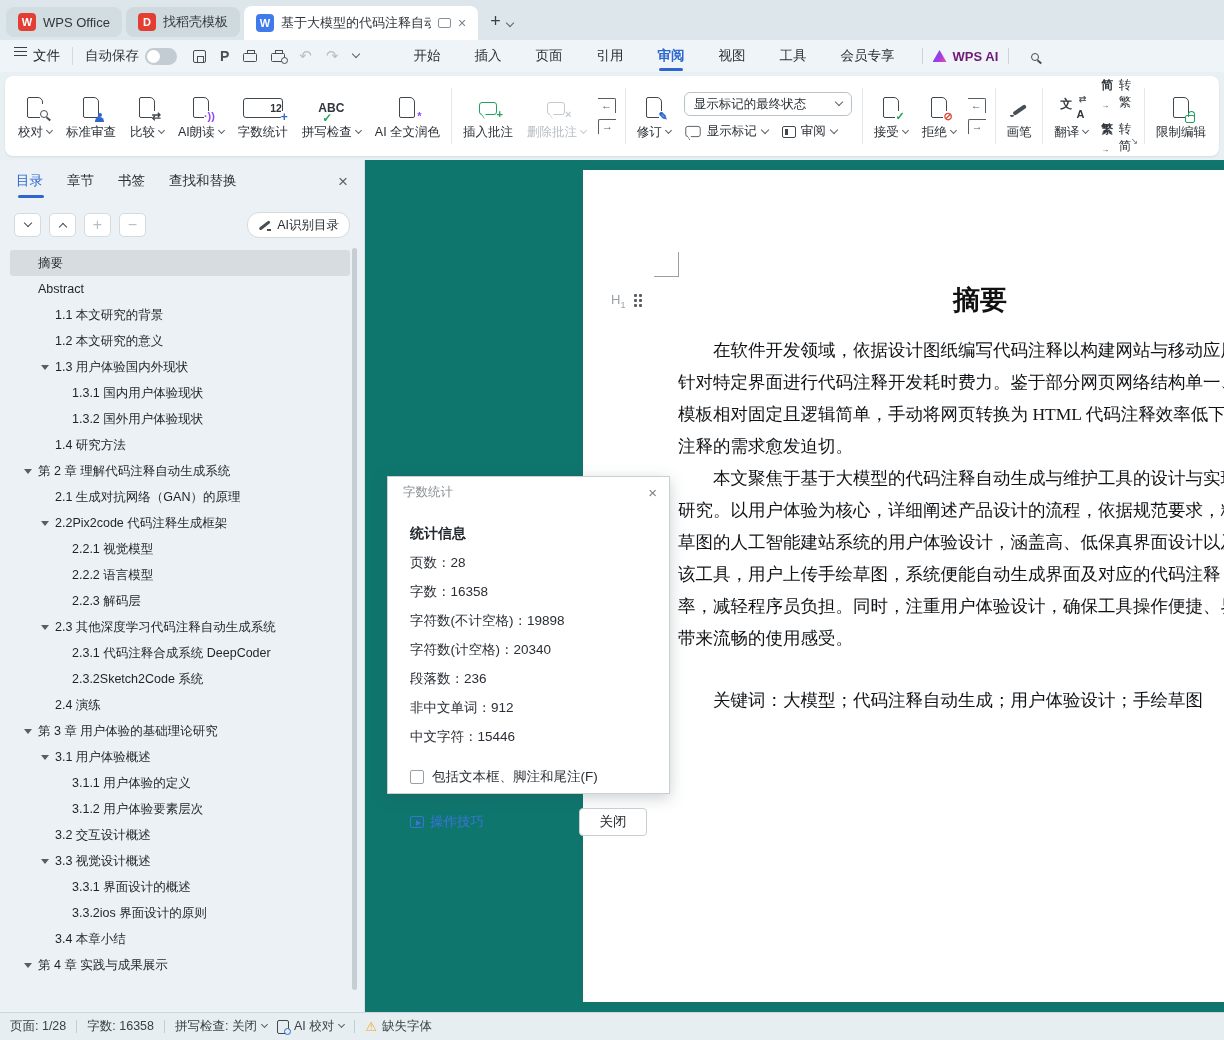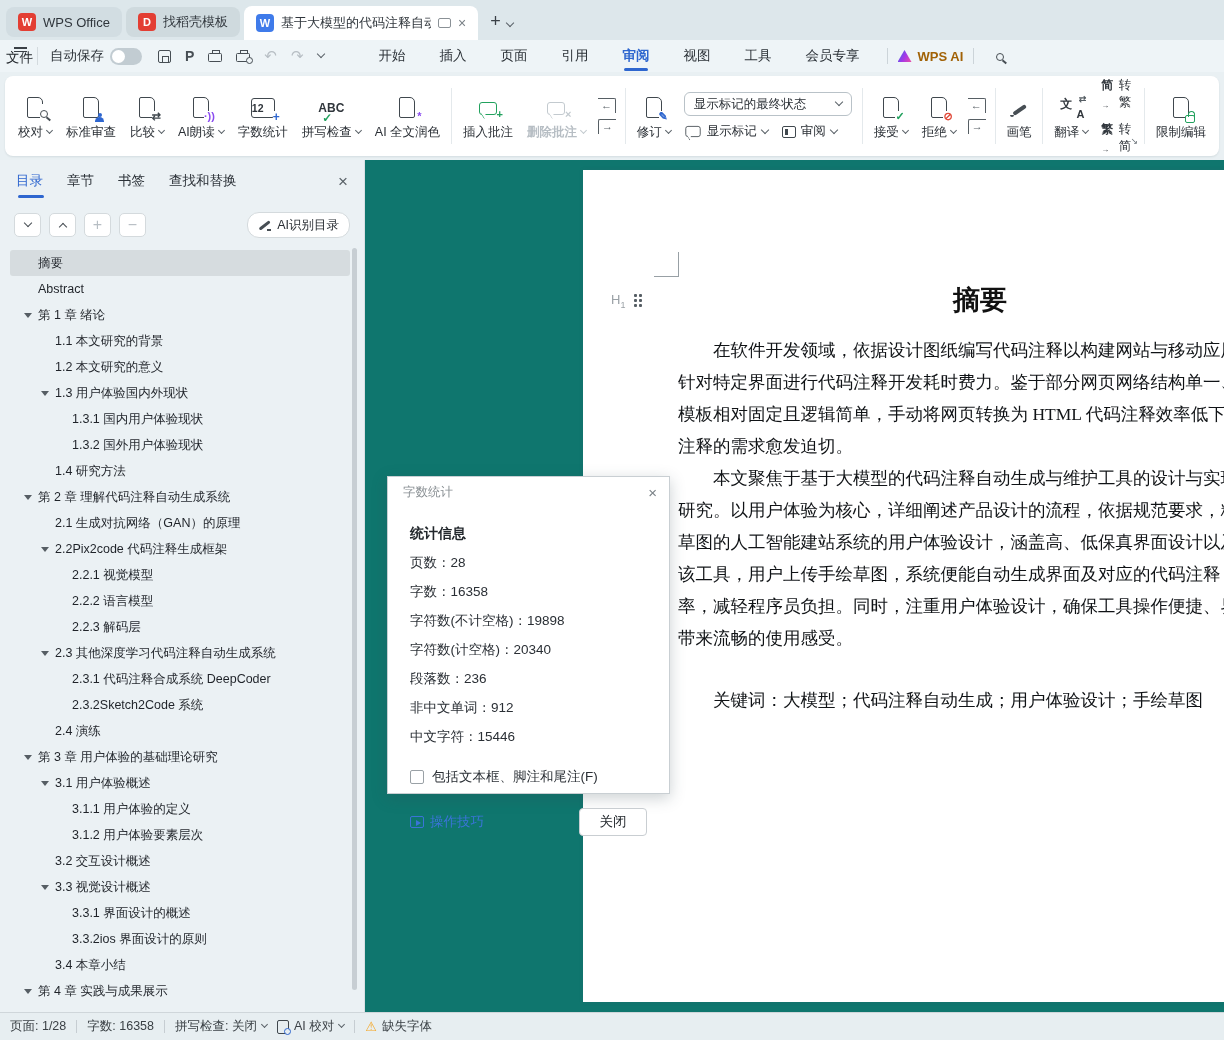--- a/index.html
+++ b/index.html
@@ -19,68 +19,68 @@
   .winico { width:13px; height:10px; border:1.3px solid #8a9196; border-radius:2px; display:inline-block; }
   .xico { color:#7a8186; font-size:14px; line-height:1; }
   .plus { font-size:18px; color:#3a4046; margin:0 6px 8px 8px; }
   .cv { width:6px; height:6px; border-right:1.5px solid #5a6268; border-bottom:1.5px solid #5a6268; transform:rotate(45deg); display:inline-block; position:relative; top:-2px; }
   .tabbar .cv { margin-bottom:12px; }
 
   
   .menubar { position:absolute; left:0; top:40px; width:1224px; height:32px; background:#eef4f7; display:flex; align-items:center; font-size:13.5px; }
   .hamb { width:13px; height:9px; border-top:1.6px solid #3a4046; border-bottom:1.6px solid #3a4046; position:relative; margin:0 6px 0 14px; }
   .hamb::after { content:""; position:absolute; left:0; top:2.6px; width:13px; height:1.6px; background:#3a4046; }
-  .mfile { display:flex; align-items:flex-end; padding-right:4px; border-right:1px solid #d3dade; height:18px;flex-direction:column; }
+  .mfile { display:flex; align-items:flex-start; padding-right:12px; border-right:1px solid #d3dade; height:18px; }
   .autosave { display:flex; align-items:center; gap:6px; margin-left:12px; color:#30363c; }
   .toggle { width:32px; height:17px; border-radius:9px; background:#c2ccd2; position:relative; }
   .toggle::after { content:""; position:absolute; left:2px; top:2px; width:13px; height:13px; border-radius:50%; background:#fff; }
   .qicons { display:flex; align-items:center; gap:14px; margin-left:16px; color:#444a50; }
   .q-save { width:13px; height:13px; border:1.5px solid #474e54; border-radius:2px; position:relative; }
   .q-save::after { content:""; position:absolute; left:2.5px; bottom:0; width:5px; height:5px; border:1.3px solid #474e54; border-bottom:none; }
   .q-pdf { font-size:14px; font-weight:600; color:#474e54; }
   .q-print { width:14px; height:9px; border:1.5px solid #474e54; border-radius:1.5px; position:relative; margin-top:3px; }
   .q-print::before { content:""; position:absolute; left:2.5px; top:-4px; width:6px; height:3px; border:1.3px solid #474e54; border-bottom:none; }
   .q-prev { position:relative; }
   .q-prev::after { content:""; position:absolute; right:-4px; bottom:-3px; width:5px; height:5px; border:1.4px solid #474e54; border-radius:50%; background:#eef4f7; }
   .q-undo, .q-redo { font-size:15px; color:#b7bec4; }
   .menu-tabs { display:flex; align-items:center; gap:0; margin-left:38px; height:32px; }
   .mtab { padding:0 17px; height:32px; display:flex; align-items:center; color:#2b3137; position:relative; }
   .mtab.active { color:#2e66cf; font-weight:bold; }
   .mtab.active::after { content:""; position:absolute; left:50%; transform:translateX(-50%); bottom:1px; width:24px; height:3px; border-radius:2px; background:#2e66cf; }
   .msep { width:1px; height:16px; background:#ccd4d9; margin:0 10px; }
-  .wpsai { display:flex; align-items:center; gap:6px; color:#a16207; font-weight:bold; font-size:13px; }
+  .wpsai { display:flex; align-items:center; gap:6px; color:#701a75; font-weight:bold; font-size:13px; }
   .ai-logo { width:14px; height:12px; background:linear-gradient(120deg,#2f6fe8,#a437e8,#f04fa0); clip-path:polygon(50% 0,100% 100%,0 100%); }
   .msearch { margin-left:12px; }
   .mag { width:8px; height:8px; border:1.6px solid #474e54; border-radius:50%; position:relative; display:inline-block; }
   .mag::after { content:""; position:absolute; right:-4px; bottom:-3px; width:5px; height:1.6px; background:#474e54; transform:rotate(40deg); }
 
   
   .ribbonzone { position:absolute; left:0; top:72px; width:1224px; height:88px; background:#e9f0f3; }
   .ribbon { position:absolute; left:5px; right:5px; top:4px; height:80px; background:#fff; border-radius:8px; box-shadow:0 1px 2px rgba(60,80,90,.12); display:flex; align-items:center; padding:0 6px; }
   .rgroup { display:flex; align-items:center; height:64px; position:relative; }
   .rsep { width:1px; height:56px; background:#e4e9ec; margin:0 4px; }
   .rbig { display:flex; flex-direction:column; align-items:center; justify-content:center; gap:6px; padding:0 7px; height:64px; }
   .rbig .rlab { font-size:12.5px; color:#2a2f35; white-space:nowrap; display:flex; align-items:center; gap:4px; }
-  .rbig.disabled .rlab { color:#b7bec4;font-weight:bold; }
+  .rbig.disabled .rlab { color:#b7bec4; }
   .rbig .cv { width:5px; height:5px; border-color:#5a6268; }
   .rbig.disabled .cv { border-color:#c3cacf; }
   .icw { height:26px; display:flex; align-items:flex-end; justify-content:center; }
   .dicon { width:16px; height:21px; border:1.6px solid #40484e; border-radius:2px 5px 2px 2px; position:relative; background:#fff; }
   .dicon .bdg { position:absolute; right:-7px; bottom:-5px; font-size:11px; font-weight:bold; line-height:1; background:#fff; }
   .bdg.green { color:#21a15d; } .bdg.red { color:#e04a3a; } .bdg.purple { color:#8a4bf0; } .bdg.blue { color:#2e66cf; } .bdg.dark { color:#40484e; }
   .dicon .magb { position:absolute; right:-6px; bottom:-5px; background:#fff; }
   .person { position:absolute; right:-6px; bottom:-5px; width:9px; height:9px; }
   .person::before { content:""; position:absolute; left:2.5px; top:0; width:4px; height:4px; border-radius:50%; background:#2e66cf; }
   .person::after { content:""; position:absolute; left:0; bottom:0; width:9px; height:4.5px; border-radius:5px 5px 0 0; background:#2e66cf; }
   .cicon { width:18px; height:13px; border:1.6px solid #21a15d; border-radius:3px; position:relative; background:#fff; margin-bottom:3px; }
   .cicon::after { content:""; position:absolute; left:2px; bottom:-5px; width:5px; height:5px; background:inherit; border-left:1.6px solid #21a15d; border-bottom:1.6px solid #21a15d; transform:skewX(35deg); background:#fff; clip-path:polygon(0 0,0 100%,100% 0); }
   .cicon.gray { border-color:#c3cacf; } .cicon.gray::after { border-color:#c3cacf; }
   .cicon.dark { border-color:#40484e; } .cicon.dark::after { border-color:#40484e; }
   .cicon .bdg { position:absolute; right:-7px; bottom:-6px; font-size:11px; font-weight:bold; background:#fff; line-height:1; }
-  .count-ic { width:24px; height:20px; border:1.6px solid #40484e; border-radius:3px; font-size:10.5px; font-weight:bold; color:#30363c; display:flex; align-items:center; justify-content:flex-start; position:relative; background:#fff; }
+  .count-ic { width:40px; height:20px; border:1.6px solid #40484e; border-radius:3px; font-size:10.5px; font-weight:bold; color:#30363c; display:flex; align-items:center; justify-content:flex-end; position:relative; background:#fff; }
   .count-ic .bdg { position:absolute; right:-6px; bottom:-6px; font-size:12px; color:#2e66cf; background:#fff; line-height:1; }
   .abc-ic { font-size:12px; font-weight:bold; color:#30363c; line-height:1; position:relative; top:-4px; }
   .abc-ic .chk { position:absolute; left:4px; top:10px; color:#21a15d; font-size:12px; }
   .smallcol { display:flex; flex-direction:column; justify-content:center; gap:6px; height:64px; padding:0 5px; }
   .navic { font-size:11px; color:#565e64; border-top:1.4px solid #565e64; border-right:1.4px solid #565e64; padding:0 3px 1px 3px; line-height:1.2; border-radius:0 2px 0 0; }
   .navic.flip { border-right:none; border-left:1.4px solid #565e64; border-radius:2px 0 0 0; }
   .revcol { display:flex; flex-direction:column; gap:7px; justify-content:center; height:64px; padding:0 6px; }
   .rsel { width:168px; height:24px; border:1px solid #b9c2c8; border-radius:6px; display:flex; align-items:center; padding:0 9px; font-size:12.5px; color:#2a2f35; justify-content:space-between; }
   .rrow { display:flex; align-items:center; gap:14px; }
   .rsmall { display:flex; align-items:center; gap:5px; font-size:12.5px; color:#2a2f35; }
@@ -489,24 +489,20 @@
     <div class="outline">
 
     <div class="orow lv0 selected">
           <i class="tri"></i>
           <span class="olabel">摘要</span>
         </div>
         <div class="orow lv0">
           <i class="tri"></i>
           <span class="olabel">Abstract</span>
         </div>
-        <div class="orow lv0 has-arrow">
-          <i class="tri"></i>
-          <span class="olabel">第 1 章  绪论</span>
-        </div>
         <div class="orow lv1">
           <i class="tri"></i>
           <span class="olabel">1.1 本文研究的背景</span>
         </div>
         <div class="orow lv1">
           <i class="tri"></i>
           <span class="olabel">1.2 本文研究的意义</span>
         </div>
         <div class="orow lv1 has-arrow">
           <i class="tri"></i>

